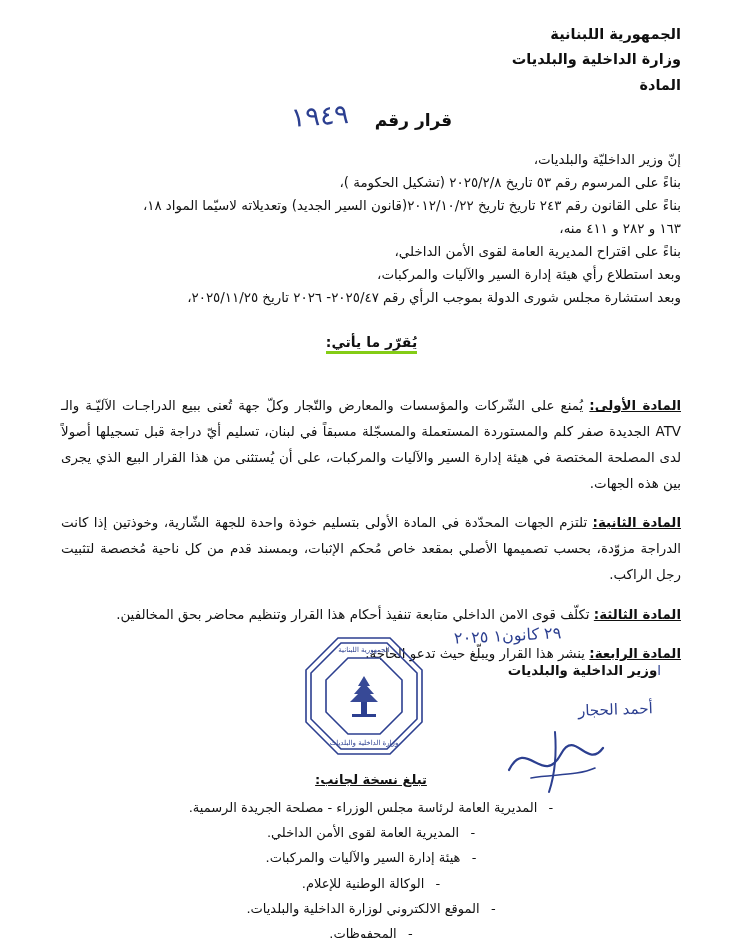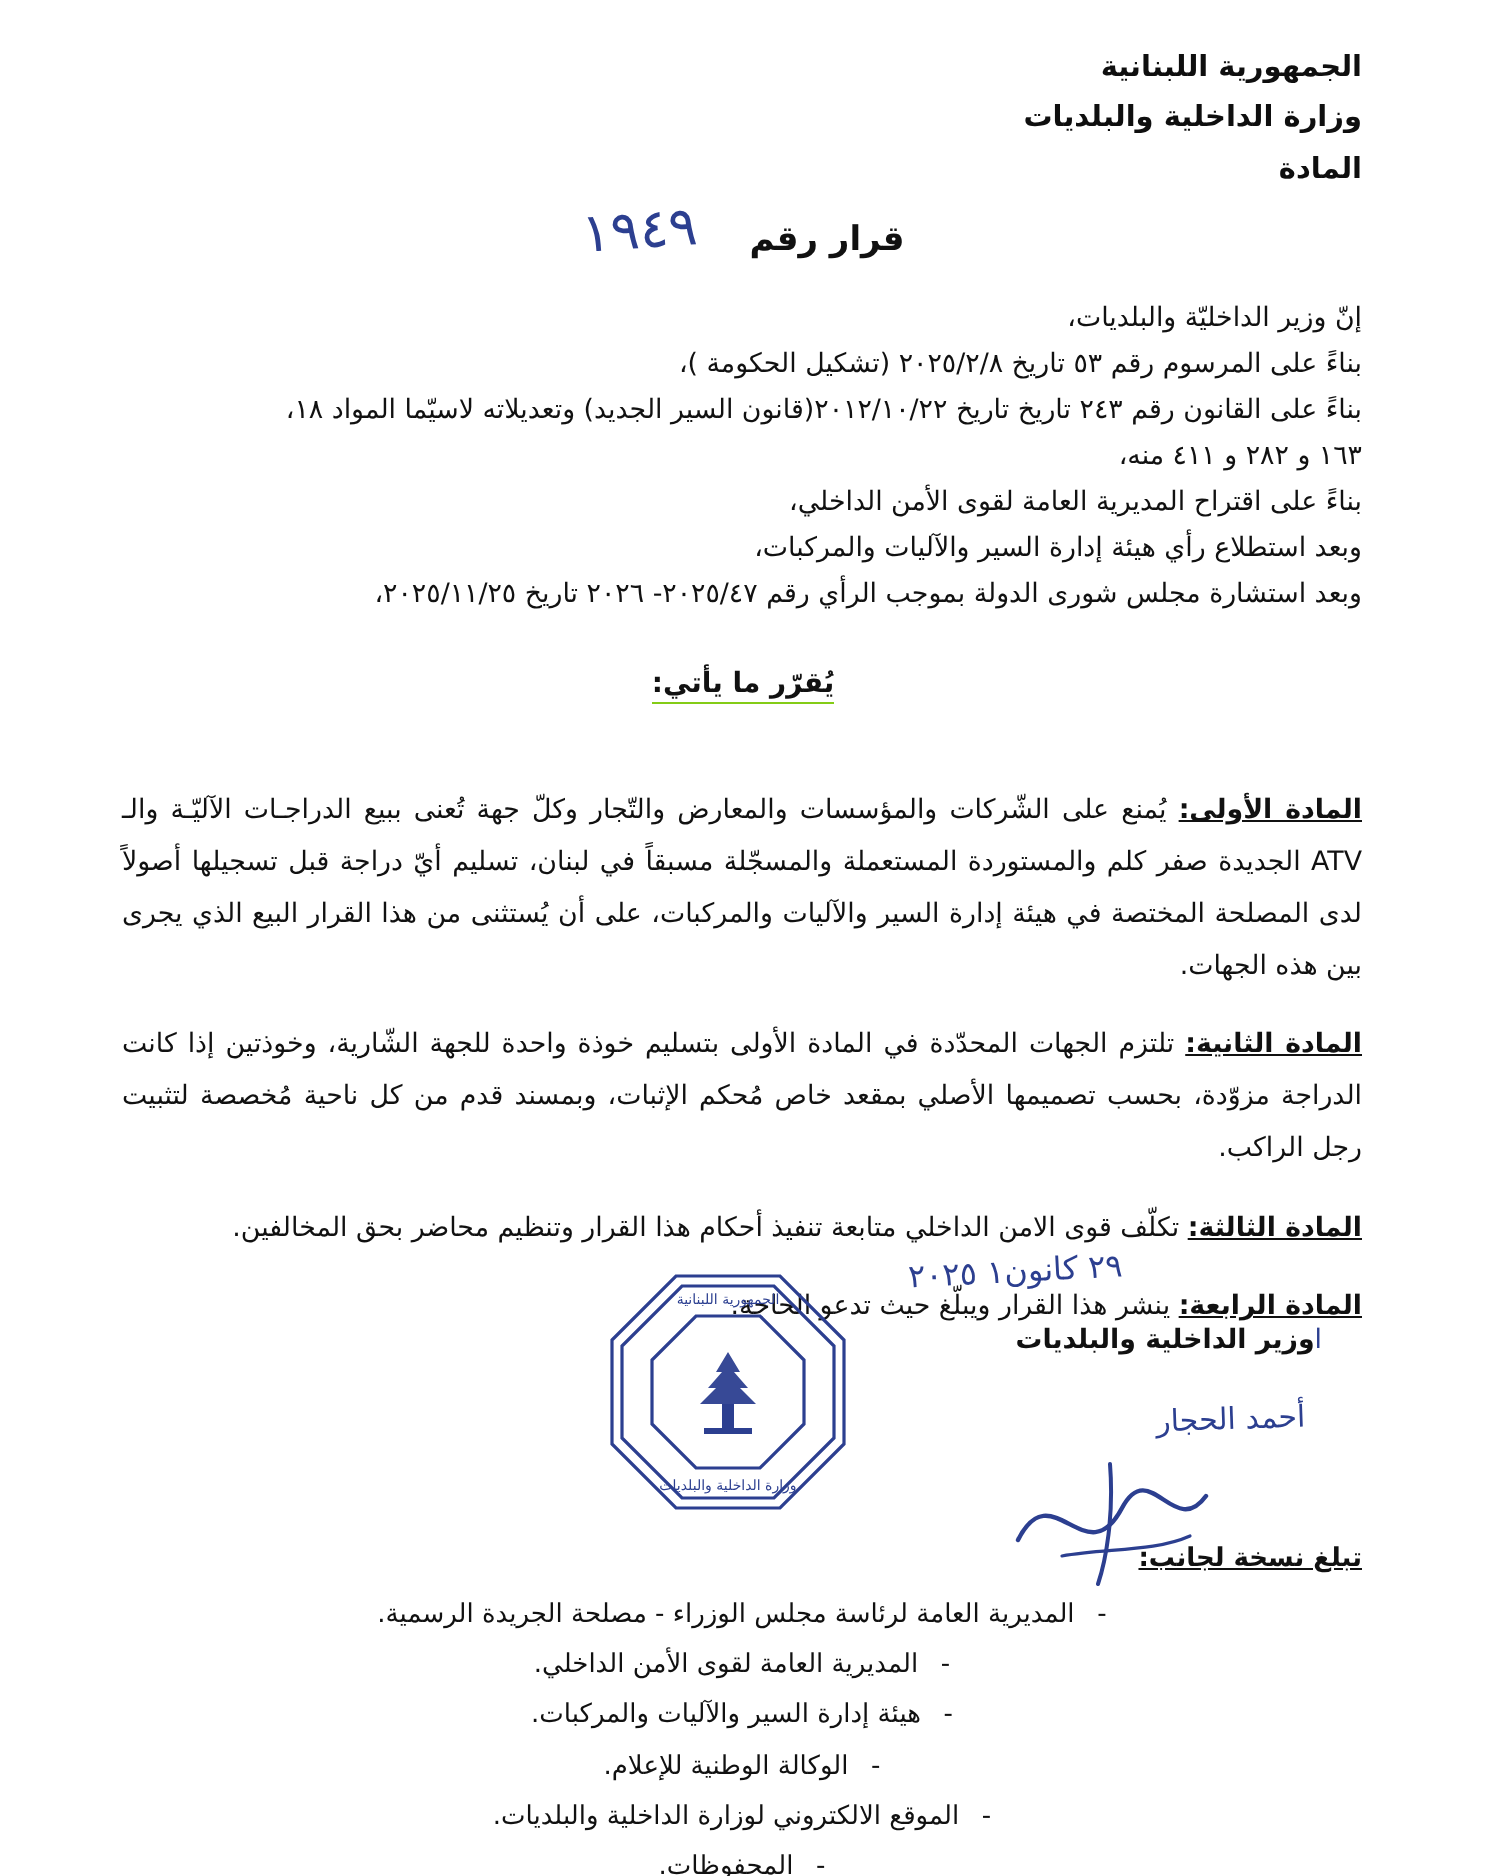--- a/index.html
+++ b/index.html
@@ -78,21 +78,21 @@
   
   .yuqarrir {
     position: absolute;
     top: 334px;
     right: 0;
     width: 743px;
     text-align: center;
     font-size: 14px;
     font-weight: bold;
   }
-  .yuqarrir span { border-bottom: 1px solid #84cc16; padding-bottom: 1px; }
+  .yuqarrir span { border-bottom: 3px solid #84cc16; padding-bottom: 1px; }
 
   
   .articles {
     position: absolute;
     top: 380px;
     right: 62px;
     width: 620px;
     text-align: justify;
     font-size: 13.4px;
     line-height: 1.92;
@@ -261,21 +261,21 @@
     <g fill="#2c3f90">
       <path d="M64,44 L58,54 L61,54 L54,62 L58,62 L50,70 L64,70 L78,70 L70,62 L74,62 L67,54 L70,54 Z" opacity="0.95"></path>
       <rect x="61" y="70" width="6" height="12"></rect>
       <rect x="52" y="82" width="24" height="3"></rect>
     </g>
     <text x="64" y="20" fill="#2c3f90" font-size="7" text-anchor="middle" font-family="DejaVu Sans, sans-serif">الجمهورية اللبنانية</text>
     <text x="64" y="113" fill="#2c3f90" font-size="7" text-anchor="middle" font-family="DejaVu Sans, sans-serif">وزارة الداخلية والبلديات</text>
   </svg>
 
   <div class="dist">
-    <div style="text-align:right;">
+    <div style="text-align:center;">
       <span class="dist-title">تبلغ نسخة لجانب:</span>
     </div>
     <ul>
       <li><span class="dash">-</span><span>المديرية العامة لرئاسة مجلس الوزراء - مصلحة الجريدة الرسمية.</span></li>
       <li><span class="dash">-</span><span>المديرية العامة لقوى الأمن الداخلي.</span></li>
       <li><span class="dash">-</span><span>هيئة إدارة السير والآليات والمركبات.</span></li>
       <li><span class="dash">-</span><span>الوكالة الوطنية للإعلام.</span></li>
       <li><span class="dash">-</span><span>الموقع الالكتروني لوزارة الداخلية والبلديات.</span></li>
       <li><span class="dash">-</span><span>المحفوظات.</span></li>
     </ul>

